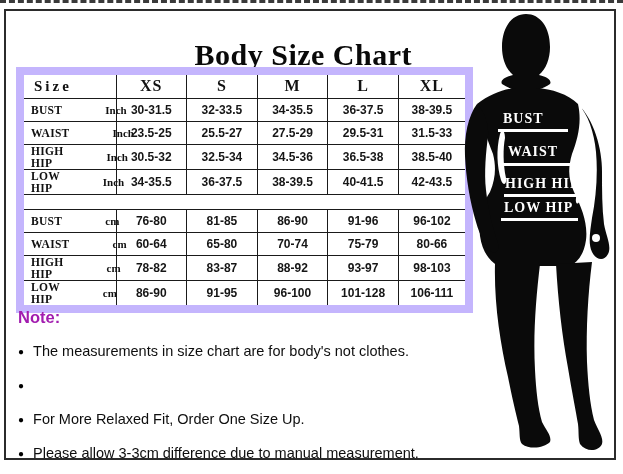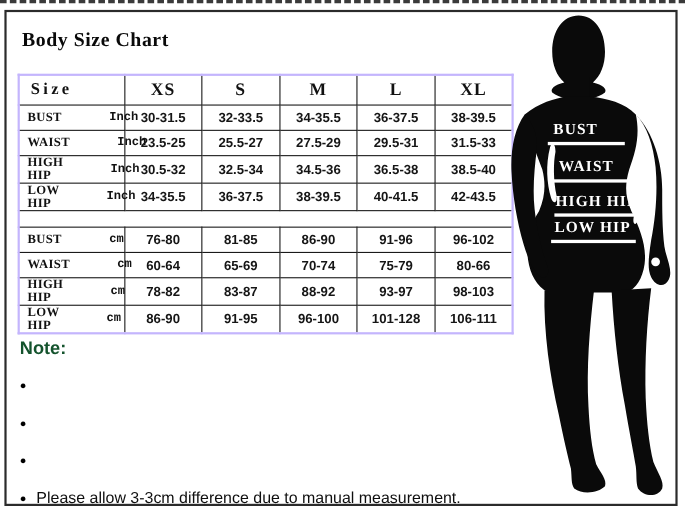--- a/index.html
+++ b/index.html
@@ -9,46 +9,46 @@
   }
   .top-dashes{
     position:absolute;left:0;top:0;width:623px;height:0;
     border-top:3px dashed #3a3a3a;
   }
   .frame{
     position:absolute;left:4px;top:9px;width:612px;height:451px;
     border:2px solid #2b2b2b;box-sizing:border-box;
   }
   .title{
-    position:absolute;left:16px;top:22px;width:380px;margin:4px;
-    text-align:left;font-family:"Liberation Serif",serif;
-    font-size:18px;font-weight:700;letter-spacing:.5px;color:#090909;
+    position:absolute;left:16px;top:22px;width:380px;margin:16px;
+    text-align:right;font-family:"Liberation Serif",serif;
+    font-size:30px;font-weight:700;letter-spacing:.5px;color:#090909;
   }
   
   table.size-table{
     position:absolute;left:16px;top:67px;width:449px;
     border-collapse:collapse;table-layout:fixed;
-    border:2px solid #c4b5fd;
+    border:8px solid #c4b5fd;
   }
   .size-table th,.size-table td{
     border:1px solid #1a1a1a;padding:0;box-sizing:border-box;
   }
   .size-table th{
     height:27px;font-family:"Liberation Serif",serif;
     font-size:16px;font-weight:700;letter-spacing:1px;
   }
   th.size-th{text-align:left;padding-left:10px;letter-spacing:3px;font-size:15px;}
   .size-table td.val{
     height:23px;text-align:center;
     font-size:12px;font-weight:700;color:#151515;
   }
   td.label-cell{height:23px;}
   .label-wrap{display:flex;justify-content:space-between;align-items:center;padding:0 9px 0 7px;}
   .rlabel{font-family:"Liberation Serif",serif;font-weight:700;font-size:11.5px;letter-spacing:.3px;}
-  .runit{font-family:Liberation Mono, monospace;font-weight:700;font-size:11px;margin-left:43px;}
+  .runit{font-family:Liberation Serif, serif;font-weight:700;font-size:11px;margin-left:43px;}
   tr.sep td{height:15px;border-left:none;border-right:none;}
   
   .figure{position:absolute;left:458px;top:10px;width:164px;height:452px;}
   .figure svg{position:absolute;left:0;top:0;}
   .flabel{
     position:absolute;color:#fff;font-family:"Liberation Serif",serif;
     font-weight:700;font-size:14px;letter-spacing:1px;white-space:nowrap;
   }
   .fline{position:absolute;height:2.5px;background:#fff;}
   .lbl-bust{left:45px;top:101px;}   .ln-bust{left:40px;top:119px;width:70px;}
@@ -159,21 +159,21 @@
       <td class="val">96-102</td>
     </tr>
     <tr>
       <td class="label-cell">
           <div class="label-wrap">
             <span class="rlabel">WAIST</span>
             <span class="runit">cm</span>
           </div>
         </td>
       <td class="val">60-64</td>
-      <td class="val">65-69</td>
+      <td class="val">65-80</td>
       <td class="val">70-74</td>
       <td class="val">75-79</td>
       <td class="val">80-66</td>
     </tr>
     <tr>
       <td class="label-cell">
           <div class="label-wrap">
             <span class="rlabel">HIGH HIP</span>
             <span class="runit">cm</span>
           </div>
@@ -231,27 +231,29 @@
   <div class="fline  ln-bust"></div>
   <div class="flabel lbl-waist">WAIST</div>
   <div class="fline  ln-waist"></div>
   <div class="flabel lbl-highhip">HIGH HIP</div>
   <div class="fline  ln-highhip"></div>
   <div class="flabel lbl-lowhip">LOW HIP</div>
   <div class="fline  ln-lowhip"></div>
 </div>
 
 <div class="note">
-  <div class="note-head" style="color: #14532d;">Note:</div>
-  <div class="note-item">
-    <span class="bullet">●</span>
-  </div>
-  <div class="note-item">
-    <span class="bullet">●</span>
-  </div>
-  <div class="note-item">
-    <span class="bullet">●</span>
+  <div class="note-head" style="color: #a21caf;">Note:</div>
+  <div class="note-item">
+    <span class="bullet">●</span>
+    <span>The measurements in size chart are for body's not clothes.</span>
+  </div>
+  <div class="note-item">
+    <span class="bullet">●</span>
+  </div>
+  <div class="note-item">
+    <span class="bullet">●</span>
+    <span>For More Relaxed Fit, Order One Size Up.</span>
   </div>
   <div class="note-item">
     <span class="bullet">●</span>
     <span>Please allow 3-3cm difference due to manual measurement.</span>
   </div>
 </div>
 
 </body></html>

